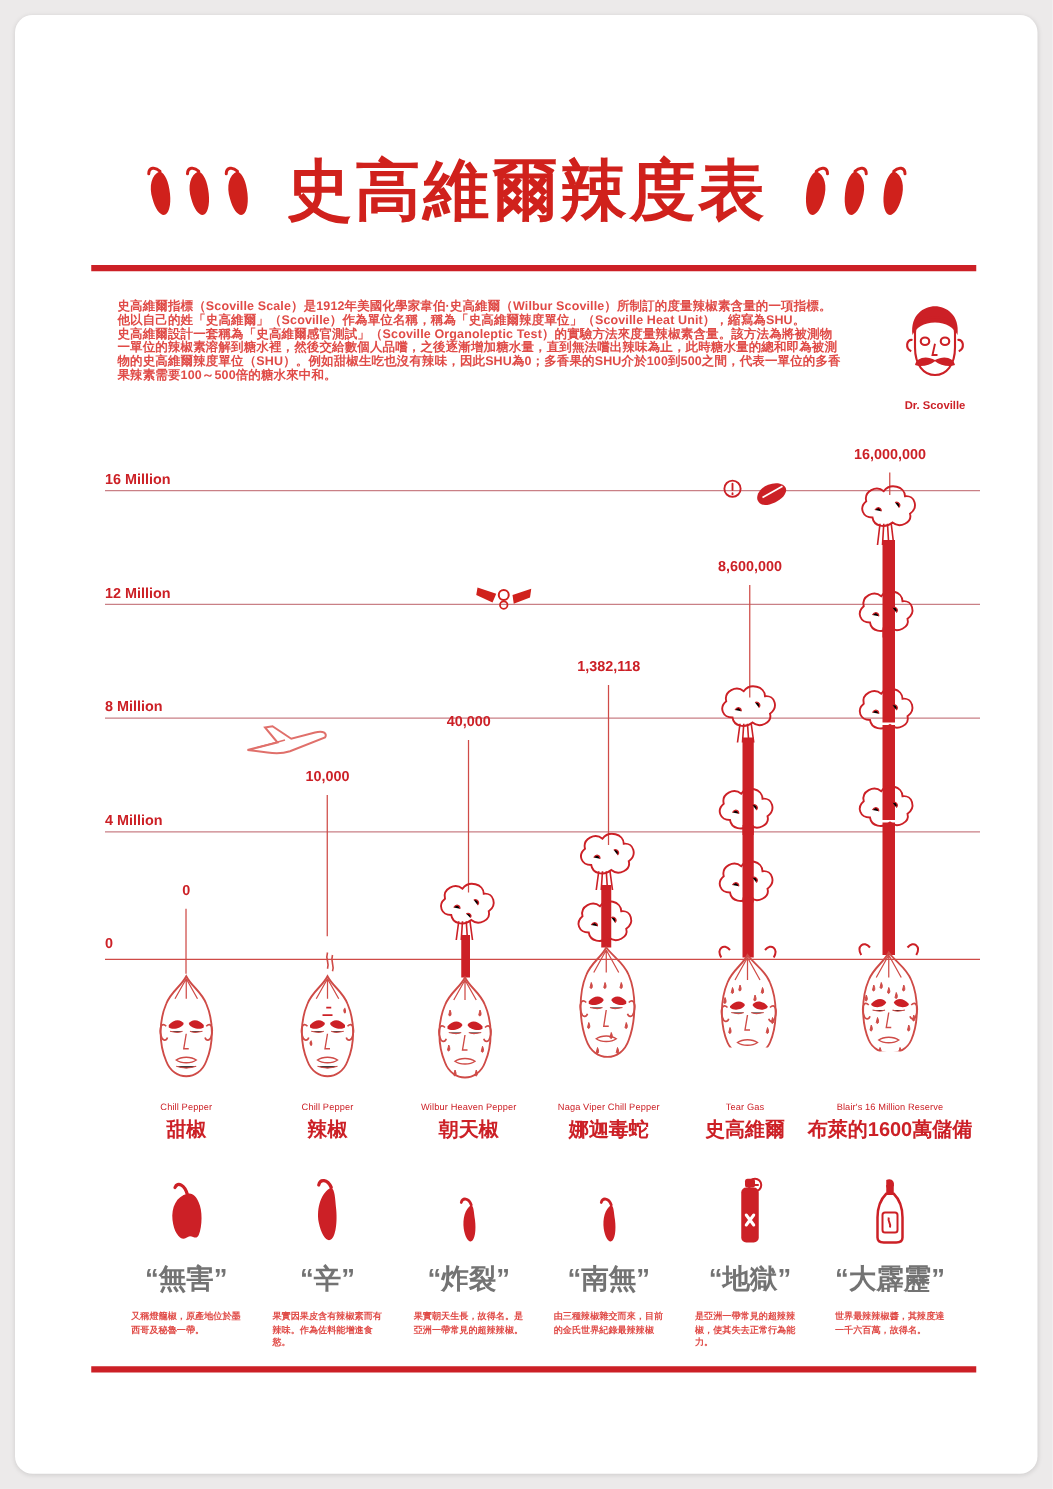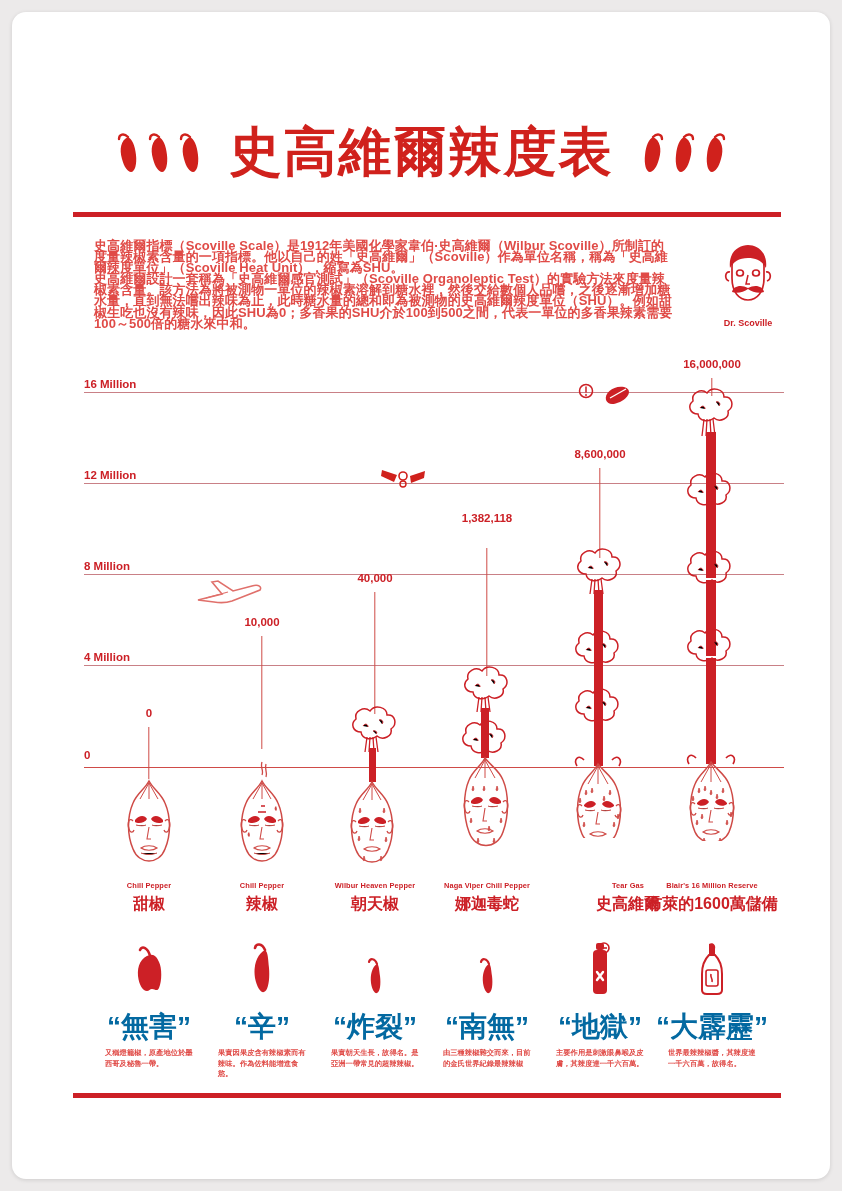--- a/index.html
+++ b/index.html
@@ -26,21 +26,21 @@
 
   
   #header { position: absolute; left: 0; top: 96px; width: 818px; height: 90px;
             display: flex; align-items: center; justify-content: center; gap: 26px; }
   #title { font-size: 53px; font-weight: bold; color: #d0211c; letter-spacing: 2px;
            white-space: nowrap; }
   .chili-cluster { display: flex; gap: 5px; align-items: center; }
 
   
   #intro { position: absolute; left: 82px; top: 228px; width: 580px; }
-  #intro p { color: #e04b47; font-size: 13px; line-height: 11.1px; font-weight: bold;
+  #intro p { color: #e04b47; font-size: 10px; line-height: 11.1px; font-weight: bold;
              letter-spacing: .1px; }
   #portrait-block { position: absolute; left: 676px; top: 230px; width: 120px;
                     text-align: center; }
   #portrait-name { margin-top: 2px; font-size: 9px; font-weight: bold; color: #cc2026; }
 
   
   #chart { position: absolute; left: 0; top: 350px; width: 818px; height: 560px; }
   .axis-label { position: absolute; font-size: 11.5px; font-weight: bold;
                 color: #cc2026; left: 72px; transform: translateY(-50%); }
   .gridline { position: absolute; left: 72px; width: 700px; height: 1.3px;
@@ -50,33 +50,33 @@
   .stem { position: absolute; width: 1.4px; background: #cf4b47;
           left: 50%; transform: translateX(-50%); }
   .vallabel { position: absolute; left: 50%; transform: translate(-50%, -100%);
               font-size: 11.5px; font-weight: bold; color: #cc2026; white-space: nowrap; }
   .artwork { position: absolute; left: 50%; transform: translateX(-50%); }
 
   
   #names { position: absolute; left: 0; top: 869px; width: 818px; height: 50px; }
   .namecell { position: absolute; transform: translateX(-50%); text-align: center;
               white-space: nowrap; }
-  .name-en { font-size: 7.4px; font-weight: bold; color: #cc2026; letter-spacing: .1px; }
+  .name-en { font-size: 7.4px; font-weight: normal; color: #cc2026; letter-spacing: .1px; }
   .name-zh { font-size: 16px; font-weight: bold; color: #cc2026; margin-top: 4px; }
 
   
   #icons { position: absolute; left: 0; top: 922px; width: 818px; height: 62px; }
   .iconcell { position: absolute; transform: translateX(-50%);
               display: flex; align-items: flex-end; justify-content: center;
               height: 62px; }
 
   
   #quotes { position: absolute; left: 0; top: 996px; width: 818px; height: 36px; }
   .quote { position: absolute; transform: translateX(-50%); white-space: nowrap;
-           font-size: 28px; font-weight: bold; color: #0369a1; }
+           font-size: 22px; font-weight: bold; color: #737373; }
 
   
   #descs { position: absolute; left: 0; top: 1036px; width: 664px; height: 48px; }
   .desc { position: absolute; width: 88px; font-size: 7.3px; line-height: 10.6px;
           font-weight: bold; color: #e04b47; }
 </style>
 </head>
 <body>
 
 <div class="page">
@@ -231,21 +231,21 @@
         <path d="M29 117 C33 112 39 112 41 116 C39 120 32 121 29 119 Z" fill="#cc2026"></path>
         <path d="M57 117 C53 112 47 112 45 116 C47 120 54 121 57 119 Z" fill="#cc2026"></path>
         <path d="M30 122 C34 123 38 123 40 122 M46 122 C48 123 52 123 56 122" stroke="#cf4b47" stroke-width="1"></path>
         <path d="M43 124 L41 136 L45 136" fill="none" stroke="#cf4b47" stroke-width="1.1"></path>
         <path d="M35 145 C39 142 47 142 51 145 C47 148 39 148 35 145 Z" fill="none" stroke="#cf4b47" stroke-width="1.2"></path>
         <path d="M31 104 C33 108 31 110 30 108 Z M55 104 C57 108 55 110 54 108 Z M30 132 C32 136 30 138 29 136 Z M57 133 C59 137 57 139 56 137 Z M35 152 C37 156 35 158 34 156 Z M52 152 C54 156 52 158 51 156 Z" fill="#cf4b47" stroke="#cf4b47" stroke-width=".8"></path>
       </svg>
     </div>
 
     <div class="col" style="left:475px">
-      <div class="vallabel" style="top:162px">1,382,118</div>
+      <div class="vallabel" style="top:178px">1,382,118</div>
       <div class="stem" style="top:186px; height:128px"></div>
       <svg class="artwork" style="top:304px" width="100" height="212" viewBox="0 0 100 212">
         <g>
           <path d="M36 26 C28 26 25 18 31 13 C29 5 39 0 45 5 C50 -2 62 1 62 9 C70 8 73 18 66 23 C68 30 58 35 52 30 C46 35 37 33 36 26 Z" fill="none" stroke="#cc2026" stroke-width="1.5"></path>
           <path d="M38 20 C40 17 43 18 43 21 M54 14 C57 13 59 16 57 18" stroke="#cc2026" stroke-width="1"></path>
         </g>
         <path d="M45 31 L44 46 M48 31 L49 46 M51 31 L53 46 M42 31 L40 46" stroke="#cc2026" stroke-width="1.3"></path>
         <rect x="44" y="42" width="8" height="50" fill="#cc2026"></rect>
         <g>
           <path d="M34 80 C26 80 23 72 29 67 C27 59 37 54 43 59 C48 52 60 55 60 63 C68 62 71 72 64 77 C66 84 56 89 50 84 C44 89 35 87 34 80 Z" fill="none" stroke="#cc2026" stroke-width="1.5"></path>
@@ -381,21 +381,21 @@
       <div class="name-zh">辣椒</div>
     </div>
     <div class="namecell" style="left:363px">
       <div class="name-en">Wilbur Heaven Pepper</div>
       <div class="name-zh">朝天椒</div>
     </div>
     <div class="namecell" style="left:475px">
       <div class="name-en">Naga Viper Chill Pepper</div>
       <div class="name-zh">娜迦毒蛇</div>
     </div>
-    <div class="namecell" style="left:616px">
+    <div class="namecell" style="left:584px">
       <div class="name-en">Tear Gas</div>
       <div class="name-zh">史高維爾</div>
     </div>
     <div class="namecell" style="left:700px">
       <div class="name-en">Blair's 16 Million Reserve</div>
       <div class="name-zh">布萊的1600萬儲備</div>
     </div>
   </div>
 
   <div id="icons">
@@ -450,18 +450,18 @@
     <div class="quote" style="left:475px">“南無”</div>
     <div class="quote" style="left:588px">“地獄”</div>
     <div class="quote" style="left:700px">“大霹靂”</div>
   </div>
 
   <div id="descs">
     <div class="desc" style="left:93px">又稱燈籠椒，原產地位於墨西哥及秘魯一帶。</div>
     <div class="desc" style="left:206px">果實因果皮含有辣椒素而有辣味。作為佐料能增進食慾。</div>
     <div class="desc" style="left:319px">果實朝天生長，故得名。是亞洲一帶常見的超辣辣椒。</div>
     <div class="desc" style="left:431px">由三種辣椒雜交而來，目前的金氏世界紀錄最辣辣椒</div>
-    <div class="desc" style="left:544px">主要作用是刺激眼鼻喉及皮膚，其辣度達一千六百萬。</div>
+    <div class="desc" style="left:544px">是亞洲一帶常見的超辣辣椒，使其失去正常行為能力。</div>
     <div class="desc" style="left:656px">世界最辣辣椒醬，其辣度達一千六百萬，故得名。</div>
   </div>
 
   <div class="rule" id="rule-bottom"></div>
 </div>
 
 </body></html>

